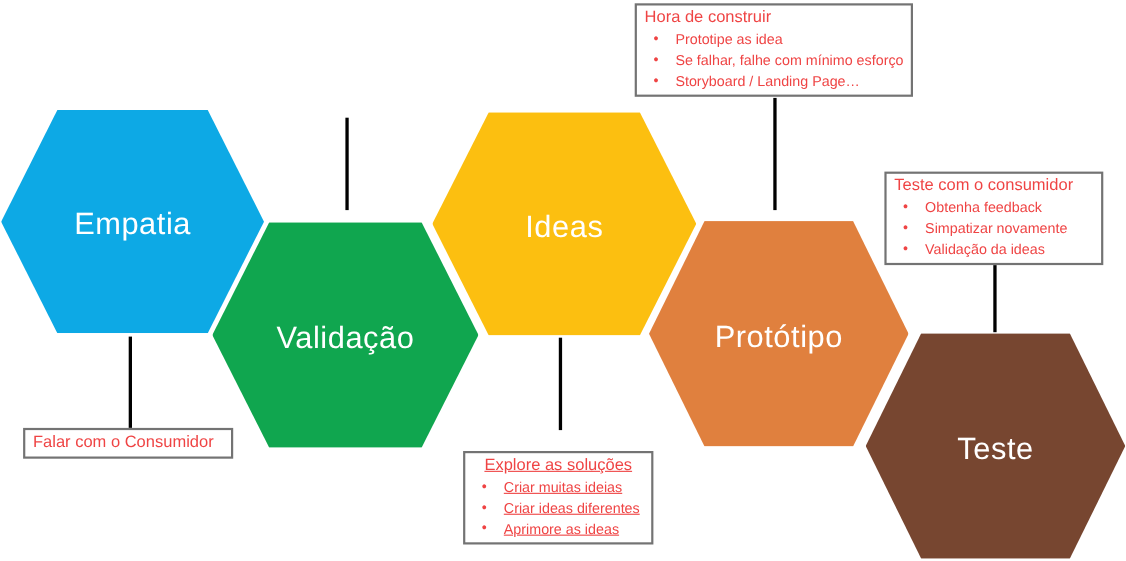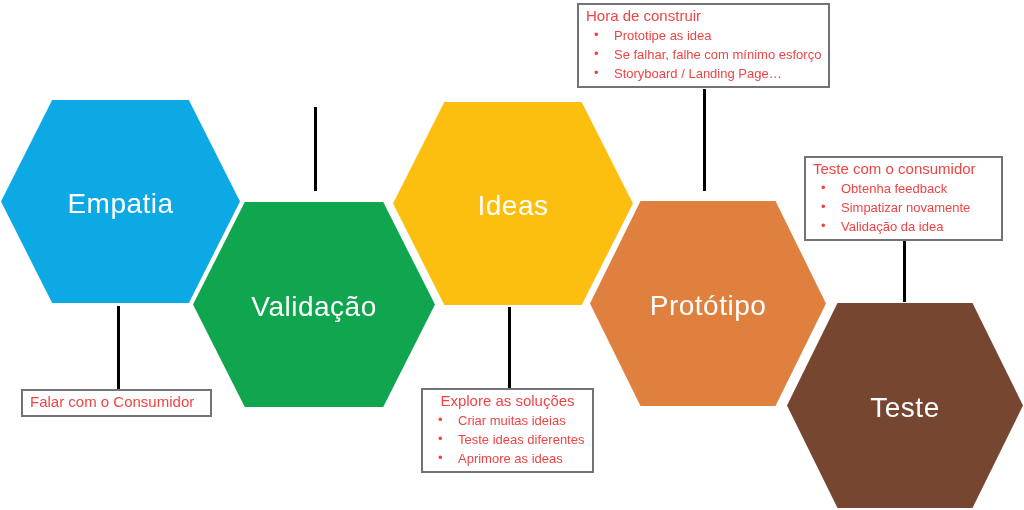--- a/index.html
+++ b/index.html
@@ -61,21 +61,21 @@
     font-size: 13px;
     line-height: 19px;
     white-space: nowrap;
   }
   .note li::before { content: "\2022"; position: absolute; left: 8px; top: -1px; }
 
   #note-resumo          { left: 209px; top: 30px;  min-width: 212px; }
   #note-hora            { left: 577px; top: 3px;   min-width: 252px; }
   #note-teste-consumidor{ left: 804px; top: 156px; min-width: 199px; }
   #note-falar           { left: 21px;  top: 389px; min-width: 191px; }
-  #note-explore         { left: 421px; top: 388px; min-width: 173px; }
+  #note-explore         { left: 421px; top: 410px; min-width: 173px; text-decoration: underline; }
   #note-explore .note-title { text-align: center; }
 </style>
 </head>
 <body>
 
 <div id="canvas">
 
   <div class="connector" id="conn-resumo"></div>
   <div class="connector" id="conn-hora"></div>
   <div class="connector" id="conn-teste"></div>
@@ -106,30 +106,30 @@
       <li>Se falhar, falhe com mínimo esforço</li>
       <li>Storyboard / Landing Page…</li>
     </ul>
   </div>
 
   <div class="note" id="note-teste-consumidor">
     <div class="note-title">Teste com o consumidor</div>
     <ul>
       <li>Obtenha feedback</li>
       <li>Simpatizar novamente</li>
-      <li>Validação da idea</li>
+      <li>Validação da ideas</li>
     </ul>
   </div>
 
   <div class="note" id="note-falar">
     <div class="note-title">Falar com o Consumidor</div>
   </div>
 
   <div class="note" id="note-explore">
     <div class="note-title">Explore as soluções</div>
     <ul>
       <li>Criar muitas ideias</li>
-      <li>Teste ideas diferentes</li>
+      <li>Criar ideas diferentes</li>
       <li>Aprimore as ideas</li>
     </ul>
   </div>
 
 </div>
 
 </body></html>

